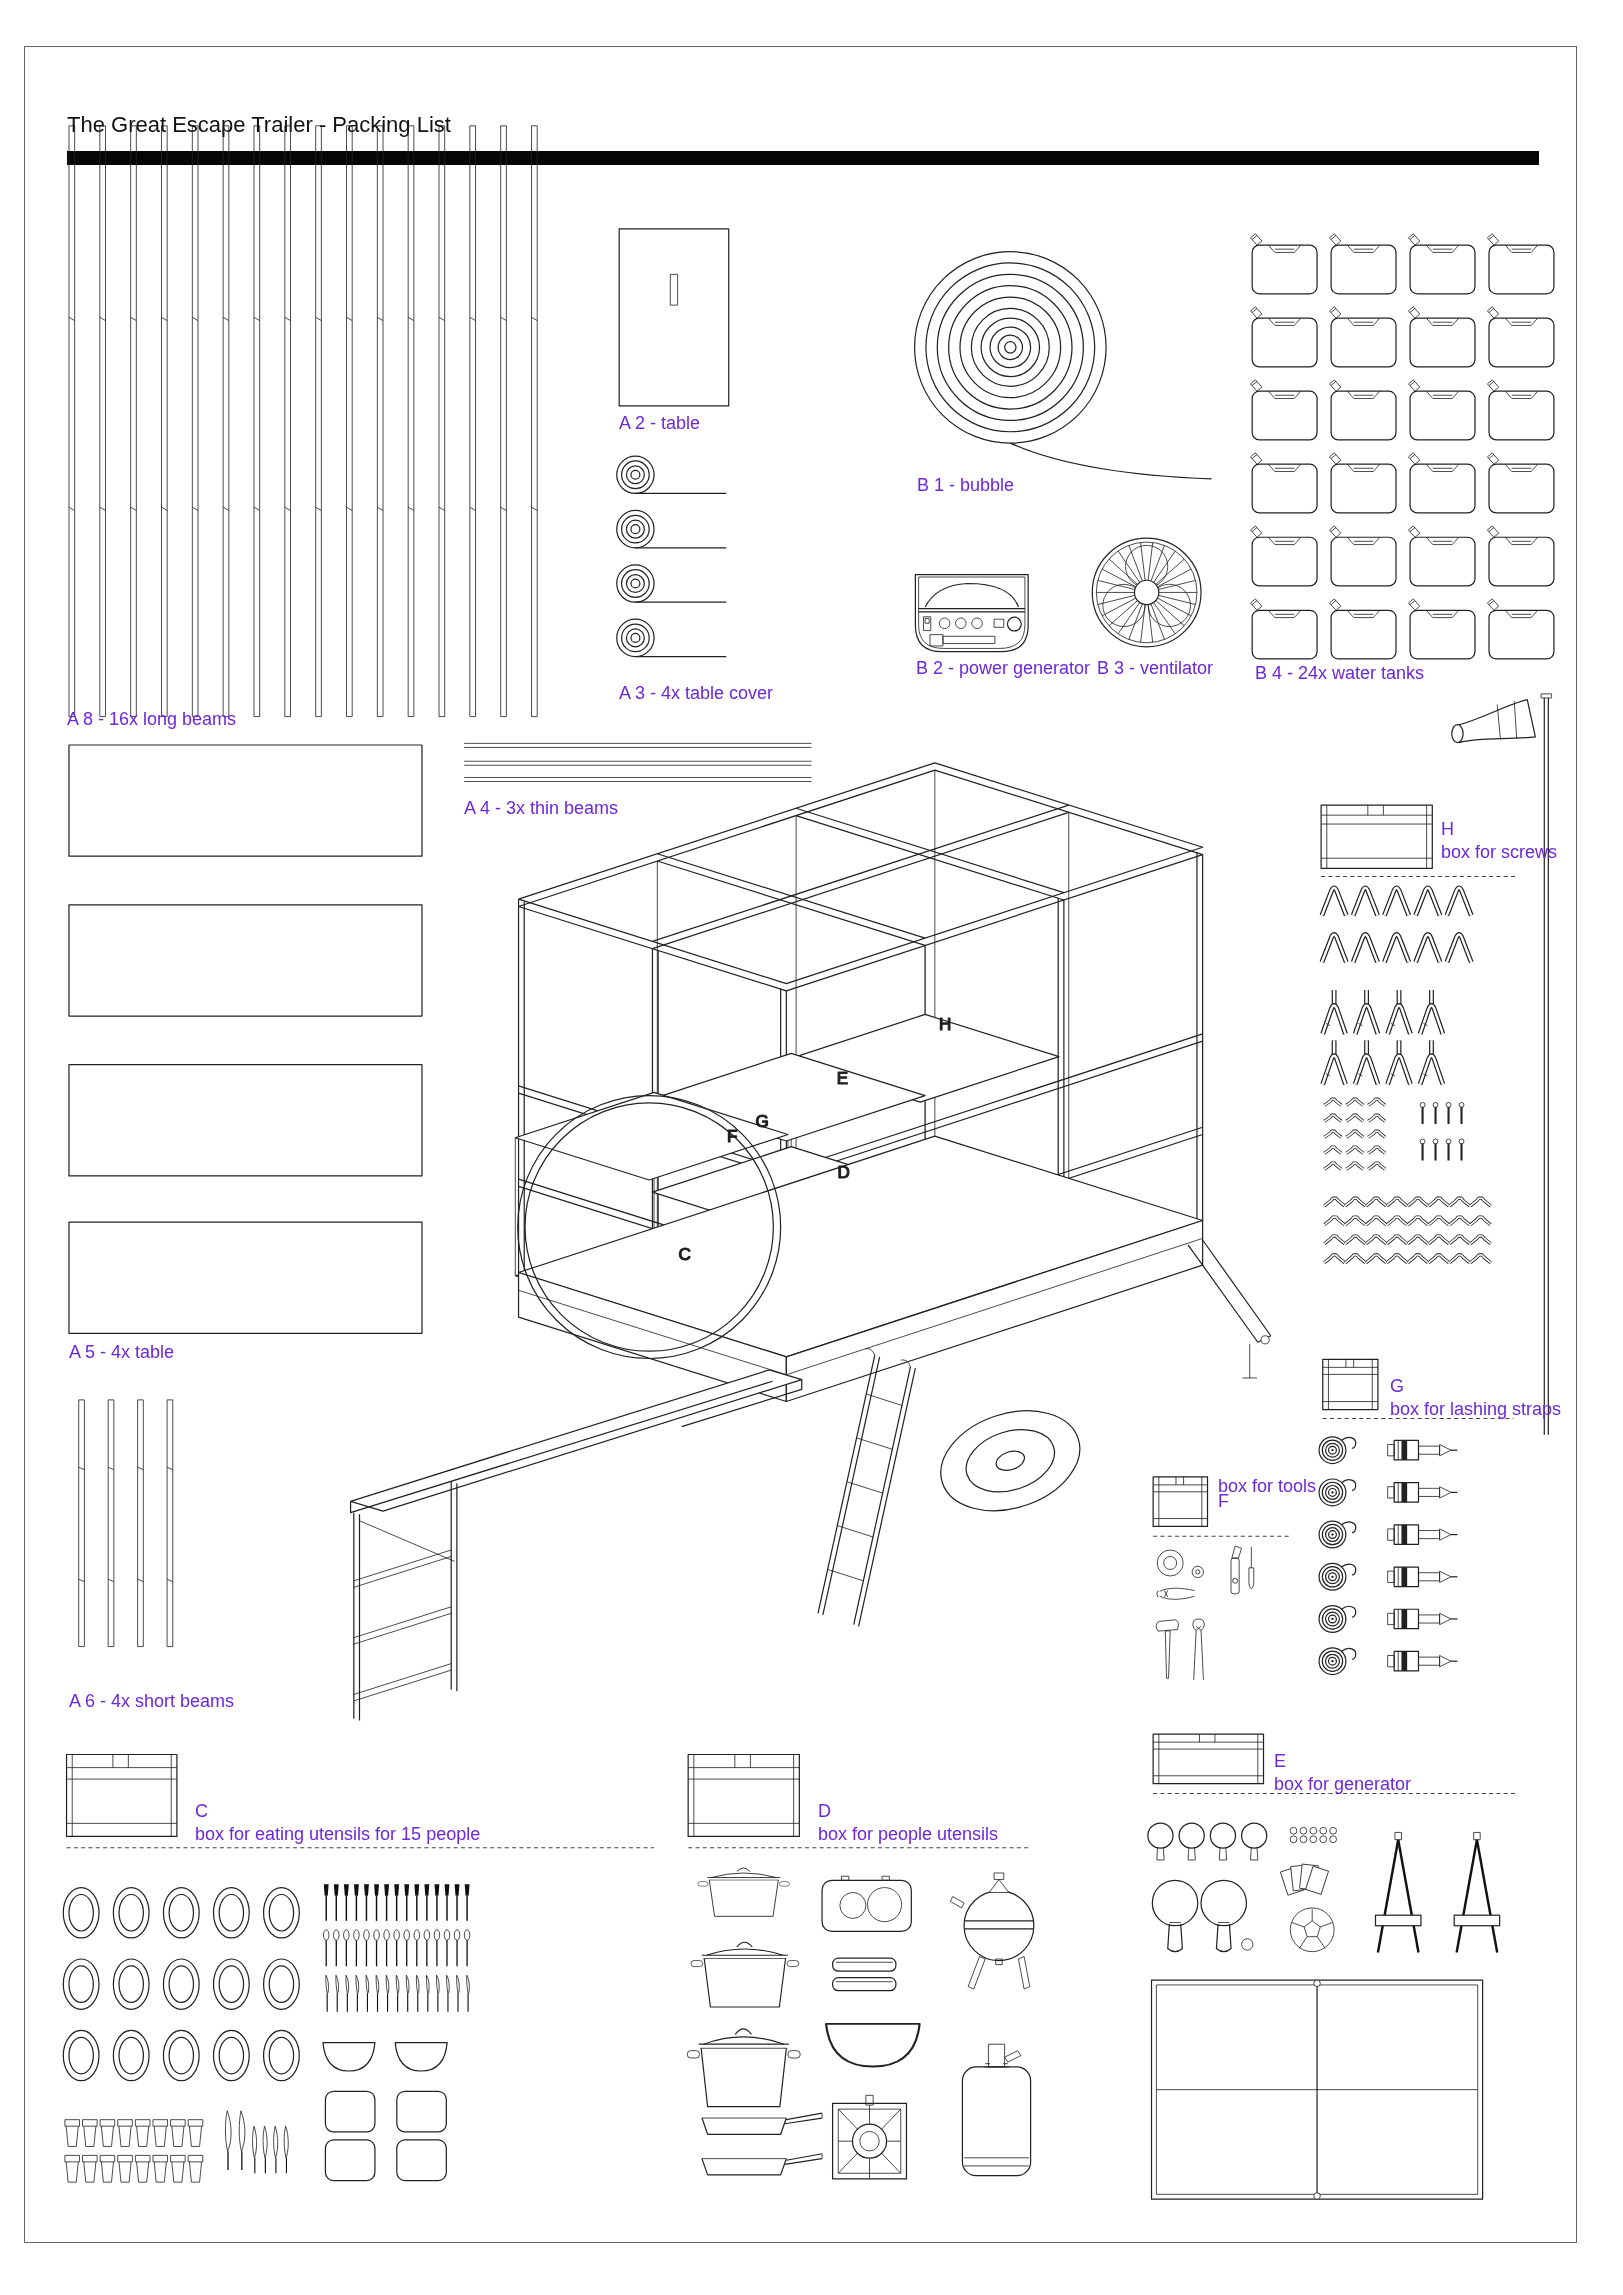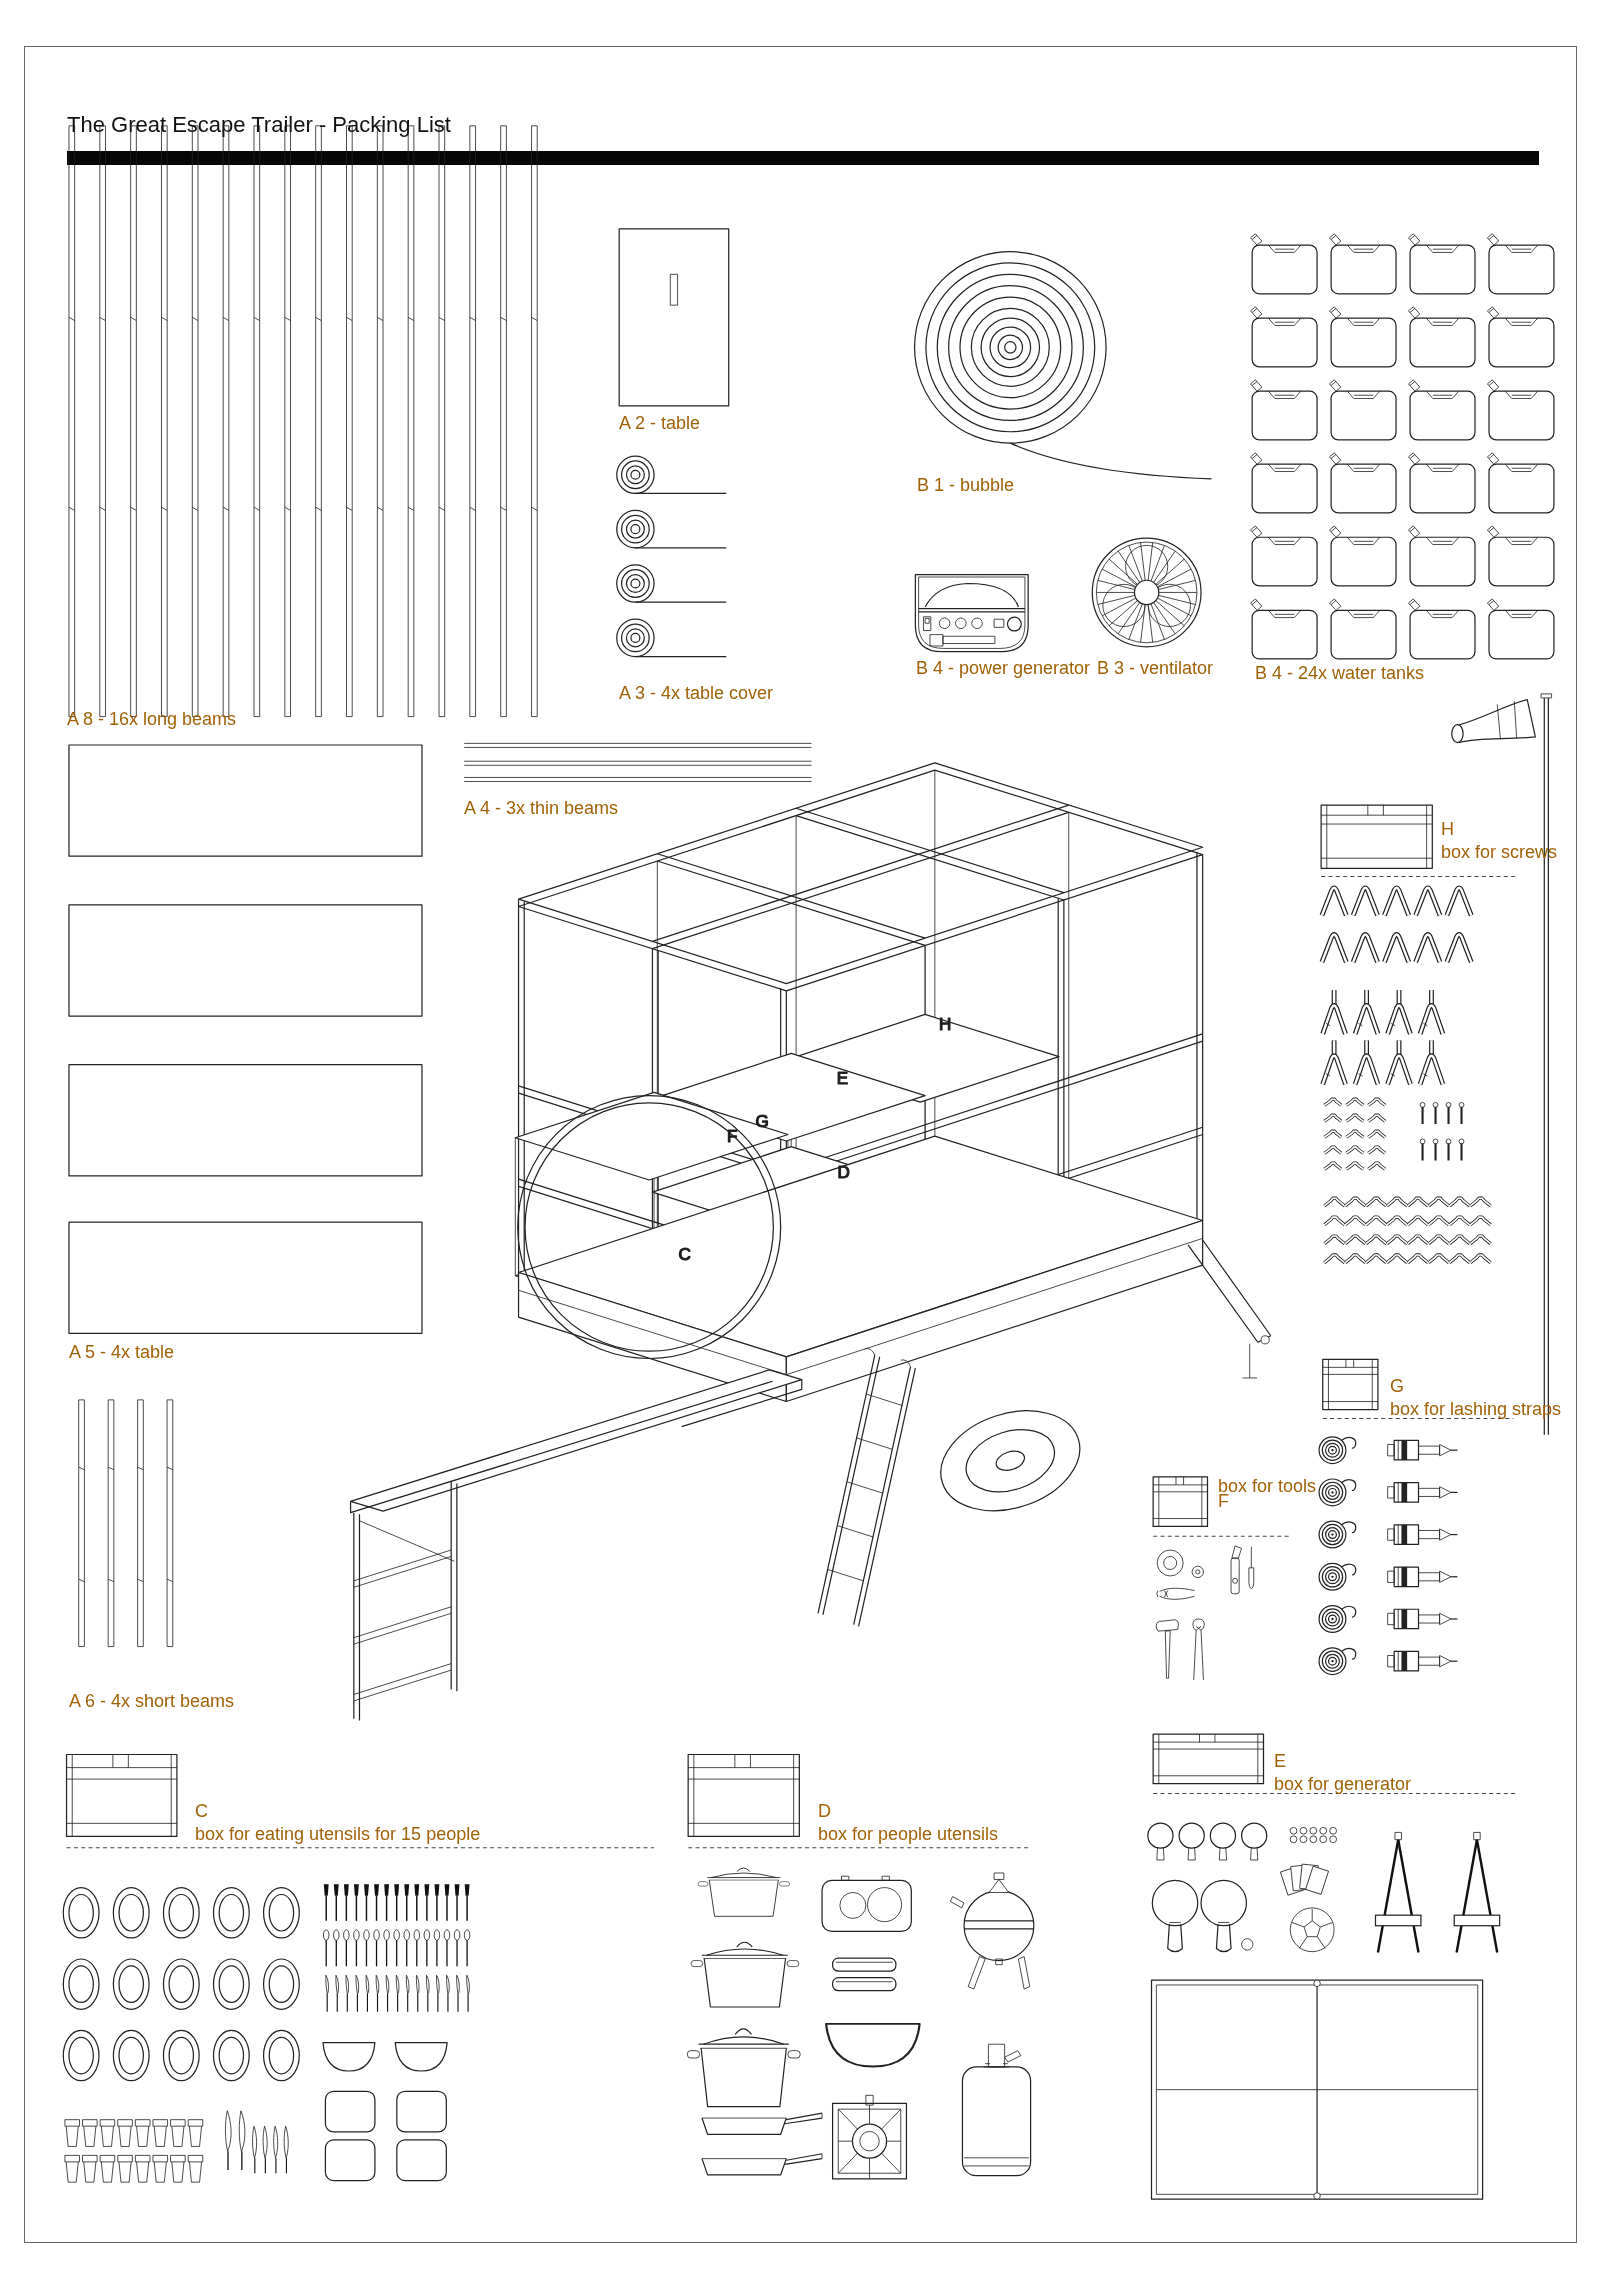--- a/index.html
+++ b/index.html
@@ -1,21 +1,21 @@
 <!DOCTYPE html>
 <html style="font-size:13px"><head>
 <meta charset="utf-8">
 <style>
   html,body{margin:0;padding:0;background:#fff;}
   .page{position:relative;width:1623px;height:2295px;background:#fff;overflow:hidden;
         font-family:"Liberation Sans",sans-serif;}
   .frame{position:absolute;left:24px;top:46px;width:1551px;height:2195px;border:0.8px solid #666;}
   .title{position:absolute;left:67px;top:112px;font-size:22px;color:#111;white-space:nowrap;}
   .titlebar{position:absolute;left:67px;top:151px;width:1472px;height:14px;background:#060606;}
-  .lab{position:absolute;font-size:18px;line-height:22px;color:#a16207;white-space:nowrap;}
+  .lab{position:absolute;font-size:18px;line-height:22px;color:#6d28d9;white-space:nowrap;}
   svg.art{position:absolute;left:0;top:0;width:1623px;height:2295px;}
   .ln{stroke:#222;stroke-width:1.5;fill:none;stroke-linejoin:round;}
   .thin{stroke-width:1;}
   .panel{stroke:#222;stroke-width:1.5;fill:#fff;}
   .ol{stroke:#222;stroke-width:6;fill:none;stroke-linejoin:round;}
   .ol2{stroke:#fff;stroke-width:3;fill:none;stroke-linejoin:round;}
   .ol3{stroke:#222;stroke-width:4;fill:none;stroke-linejoin:round;}
   .ol4{stroke:#fff;stroke-width:2;fill:none;stroke-linejoin:round;}
   .dash{stroke:#444;stroke-width:1.3;stroke-dasharray:5 4;fill:none;}
   .mk{font-family:"Liberation Sans",sans-serif;font-size:21px;fill:#111;}
@@ -752,21 +752,21 @@
       </g>
     </svg>
 
   <div class="lab" style="left:67px;top:708px">A 8 - 16x long beams</div>
   <div class="lab" style="left:619px;top:412px">A 2 - table</div>
   <div class="lab" style="left:619px;top:682px">A 3 - 4x table cover</div>
   <div class="lab" style="left:464px;top:797px">A 4 - 3x thin beams</div>
   <div class="lab" style="left:69px;top:1341px">A 5 - 4x table</div>
   <div class="lab" style="left:69px;top:1690px">A 6 - 4x short beams</div>
   <div class="lab" style="left:917px;top:474px">B 1 - bubble</div>
-  <div class="lab" style="left:916px;top:657px">B 4 - power generator</div>
+  <div class="lab" style="left:916px;top:657px">B 2 - power generator</div>
   <div class="lab" style="left:1097px;top:657px">B 3 - ventilator</div>
   <div class="lab" style="left:1255px;top:662px">B 4 - 24x water tanks</div>
 
   <div class="lab" style="left:1441px;top:818px">H</div>
   <div class="lab" style="left:1441px;top:841px">box for screws</div>
   <div class="lab" style="left:1390px;top:1375px">G</div>
   <div class="lab" style="left:1390px;top:1398px">box for lashing straps</div>
   <div class="lab" style="left:1218px;top:1490px">F</div>
   <div class="lab" style="left:1218px;top:1475px">box for tools</div>
   <div class="lab" style="left:1274px;top:1750px">E</div>

